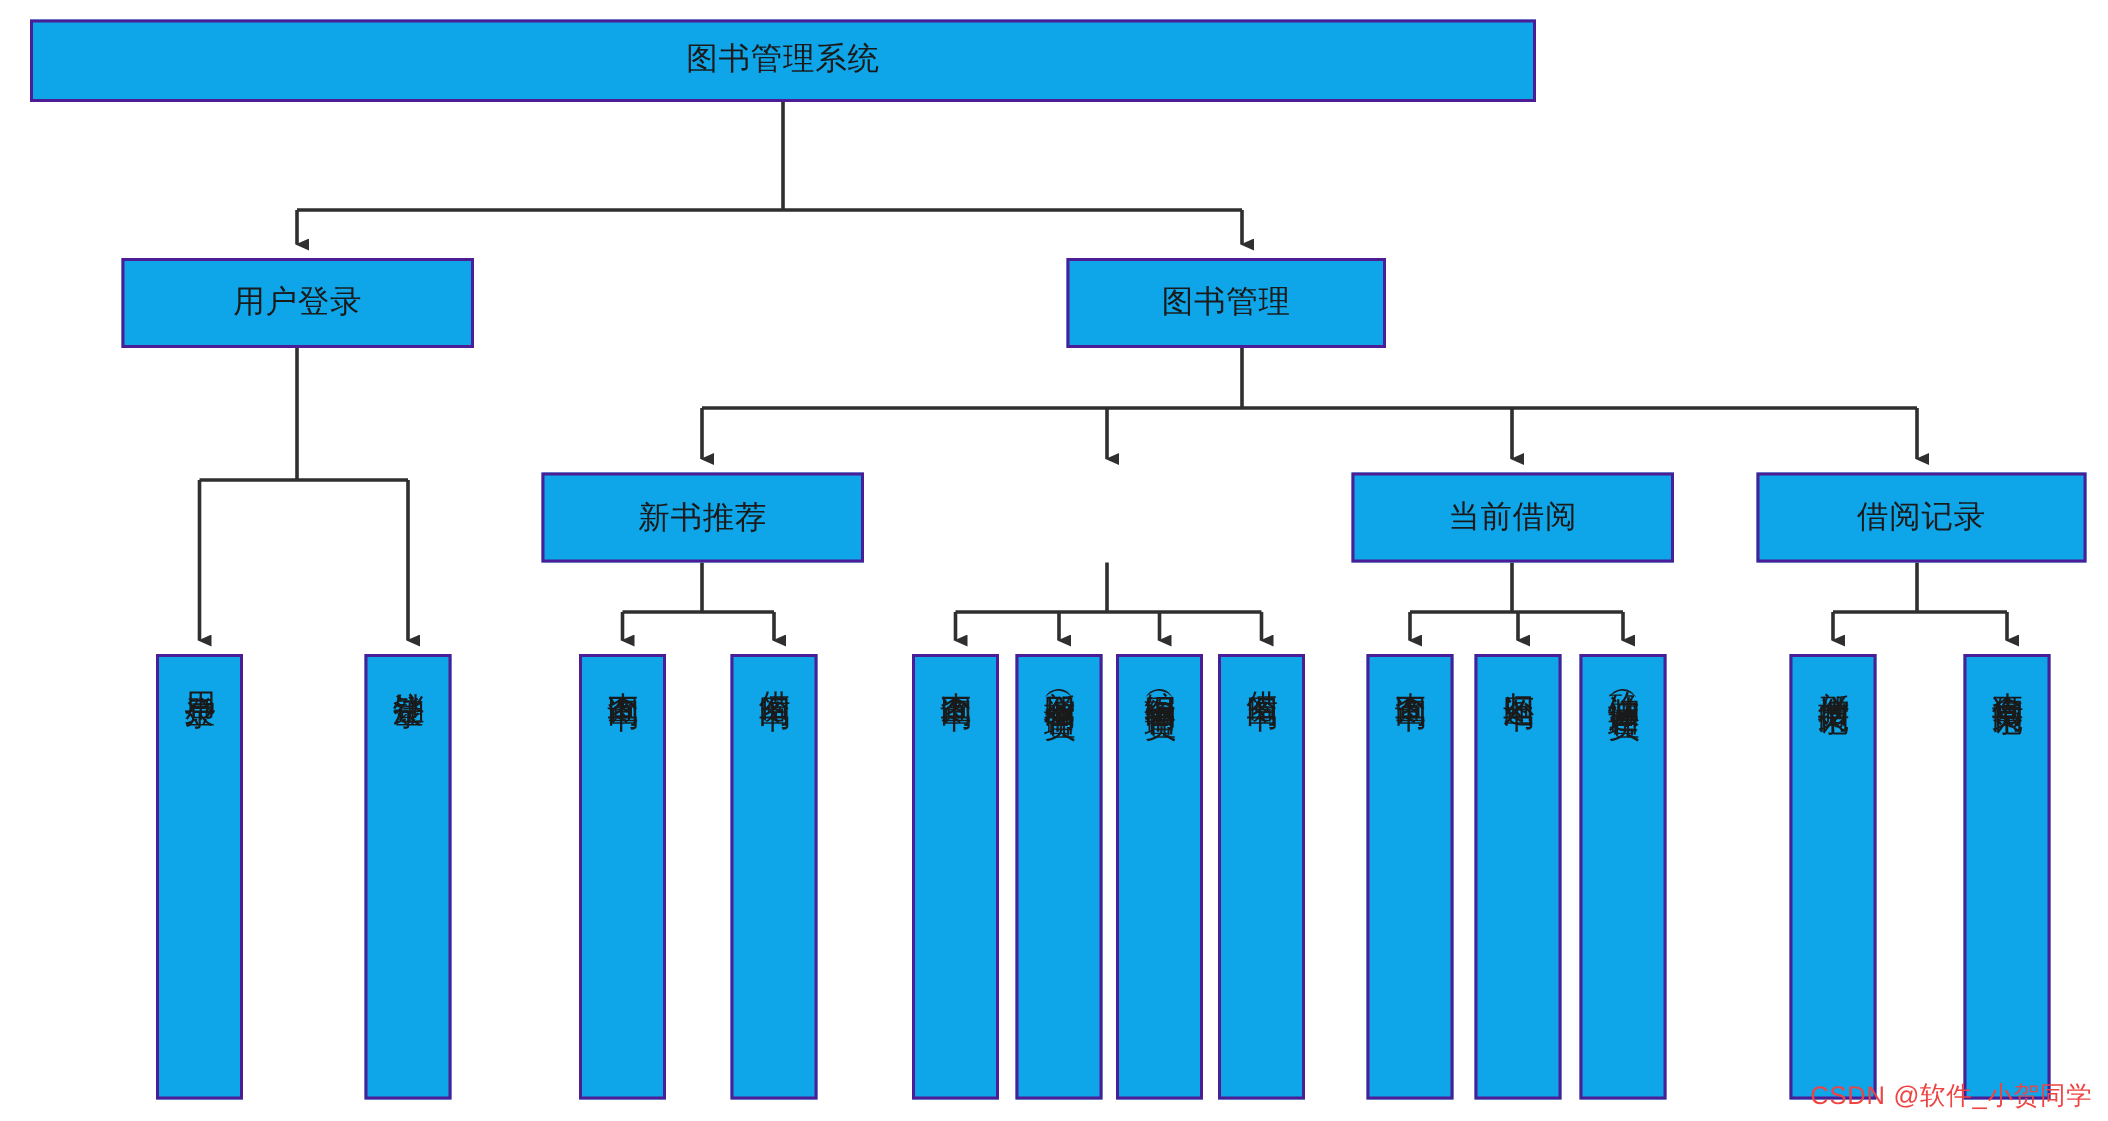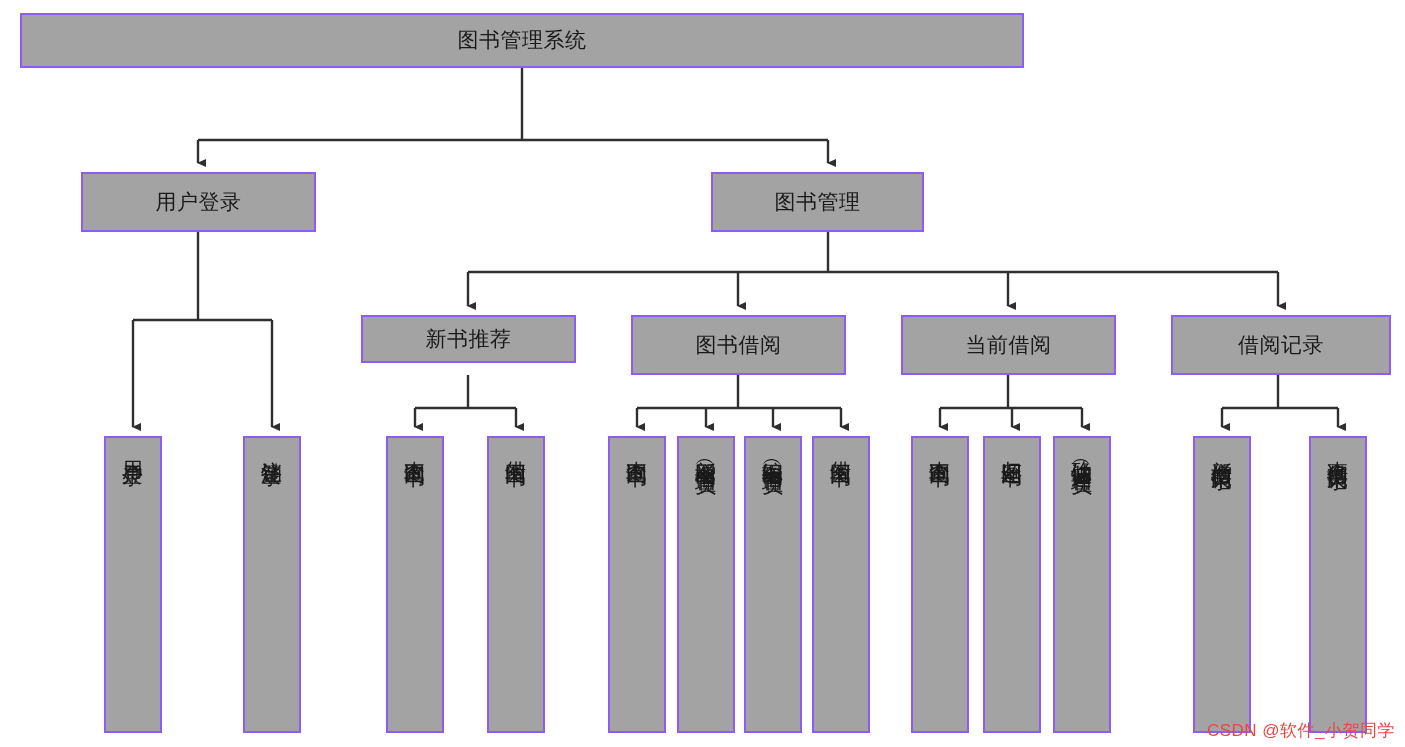--- a/index.html
+++ b/index.html
@@ -22,22 +22,22 @@
   svg.tree-canvas {
     position: absolute;
     top: 0;
     left: 0;
     width: 1405px;
     height: 747px;
   }
   .node-box {
     position: absolute;
     box-sizing: border-box;
-    background: #a3a3a3;
-    border: 2px solid #8b5cf6;
+    background: #0ea5e9;
+    border: 2px solid #4c1d95;
     display: flex;
     align-items: center;
     justify-content: center;
     color: #1a1a1a;
   }
   .node-label {
     display: block;
     text-align: center;
     line-height: 1.18;
     color: #1a1a1a;
@@ -122,25 +122,22 @@
     <span class="node-label">图书管理系统</span>
   </div>
 
   <div class="node-box horizontal" style="left: 81px; top: 172px; width: 235px; height: 60px;">
     <span class="node-label">用户登录</span>
   </div>
   <div class="node-box horizontal" style="left: 711px; top: 172px; width: 213px; height: 60px;">
     <span class="node-label">图书管理</span>
   </div>
 
-  <div class="node-box horizontal" style="left: 361px; top: 315px; width: 215px; height: 48px; font-family: Liberation Serif, serif;">
+  <div class="node-box horizontal" style="left: 361px; top: 315px; width: 215px; height: 60px; font-family: Liberation Serif, serif;">
     <span class="node-label">新书推荐</span>
-  </div>
-  <div class="node-box horizontal" style="left: 631px; top: 315px; width: 215px; height: 60px;">
-    <span class="node-label">图书借阅</span>
   </div>
   <div class="node-box horizontal" style="left: 901px; top: 315px; width: 215px; height: 60px;">
     <span class="node-label">当前借阅</span>
   </div>
   <div class="node-box horizontal" style="left: 1171px; top: 315px; width: 220px; height: 60px;">
     <span class="node-label">借阅记录</span>
   </div>
 
   <div class="node-box vertical" style="left: 104px; top: 436px; width: 58px; height: 297px;">
     <span class="node-label">用户登录</span>

